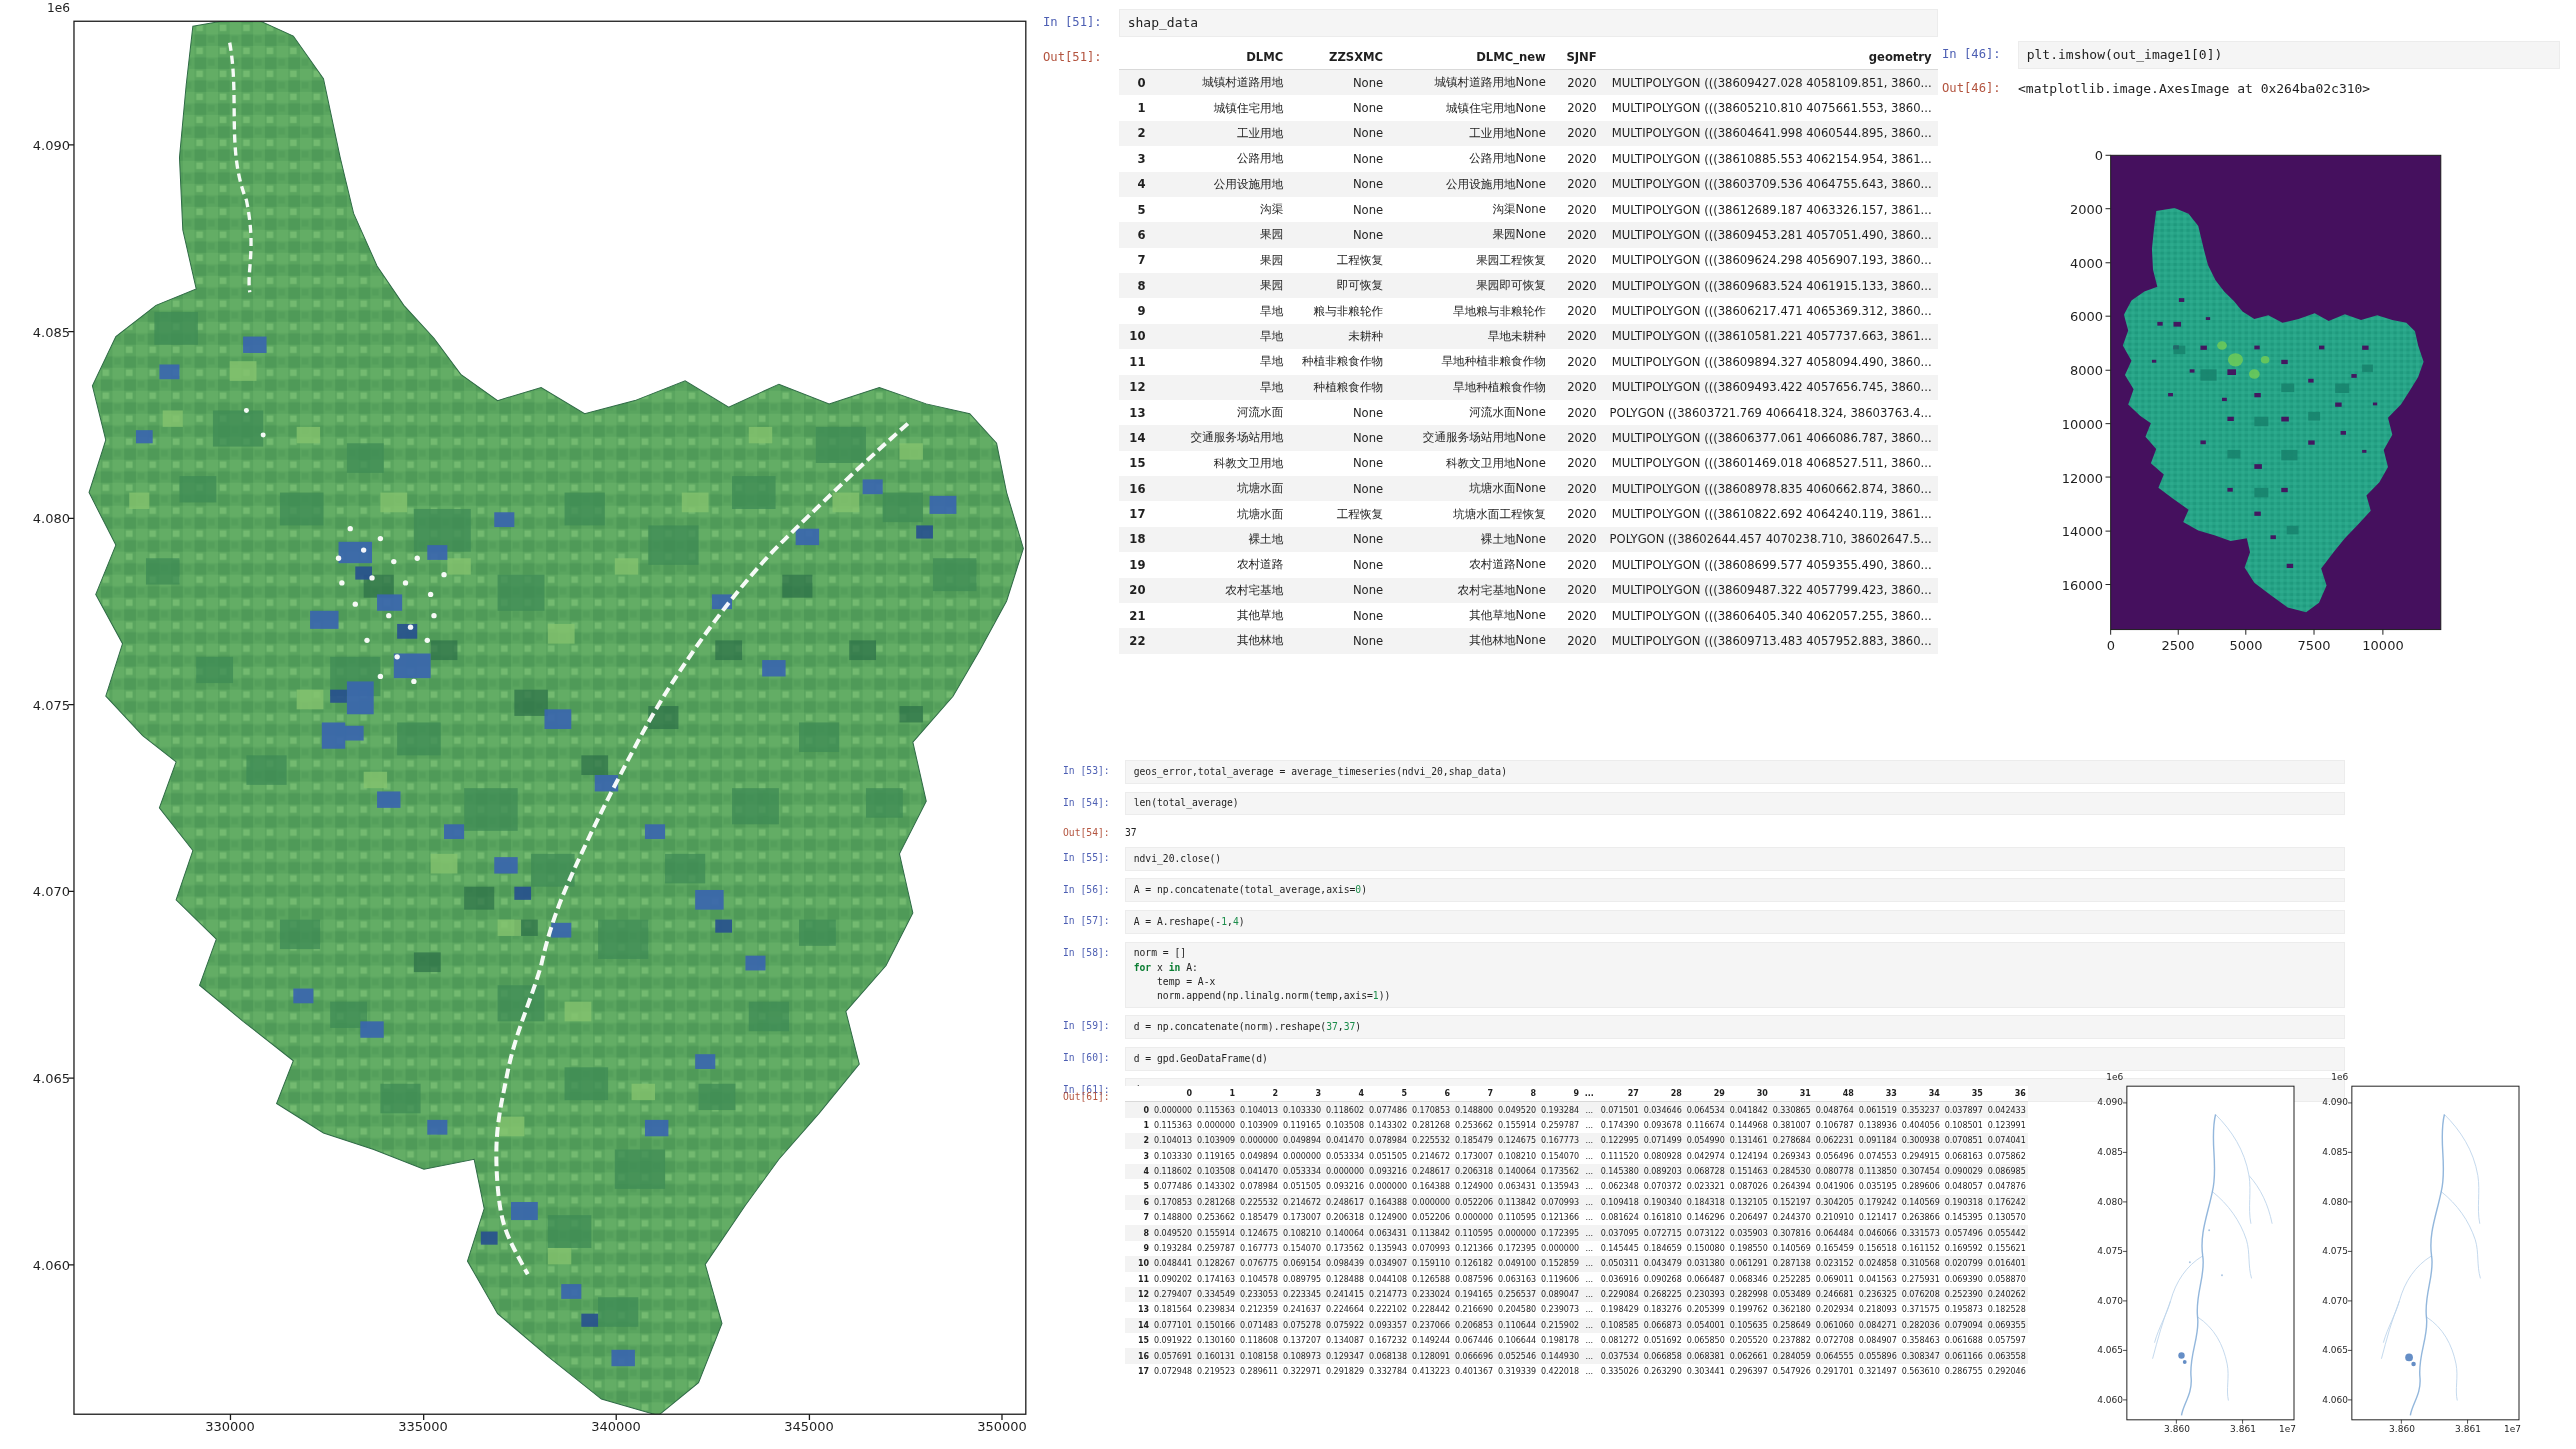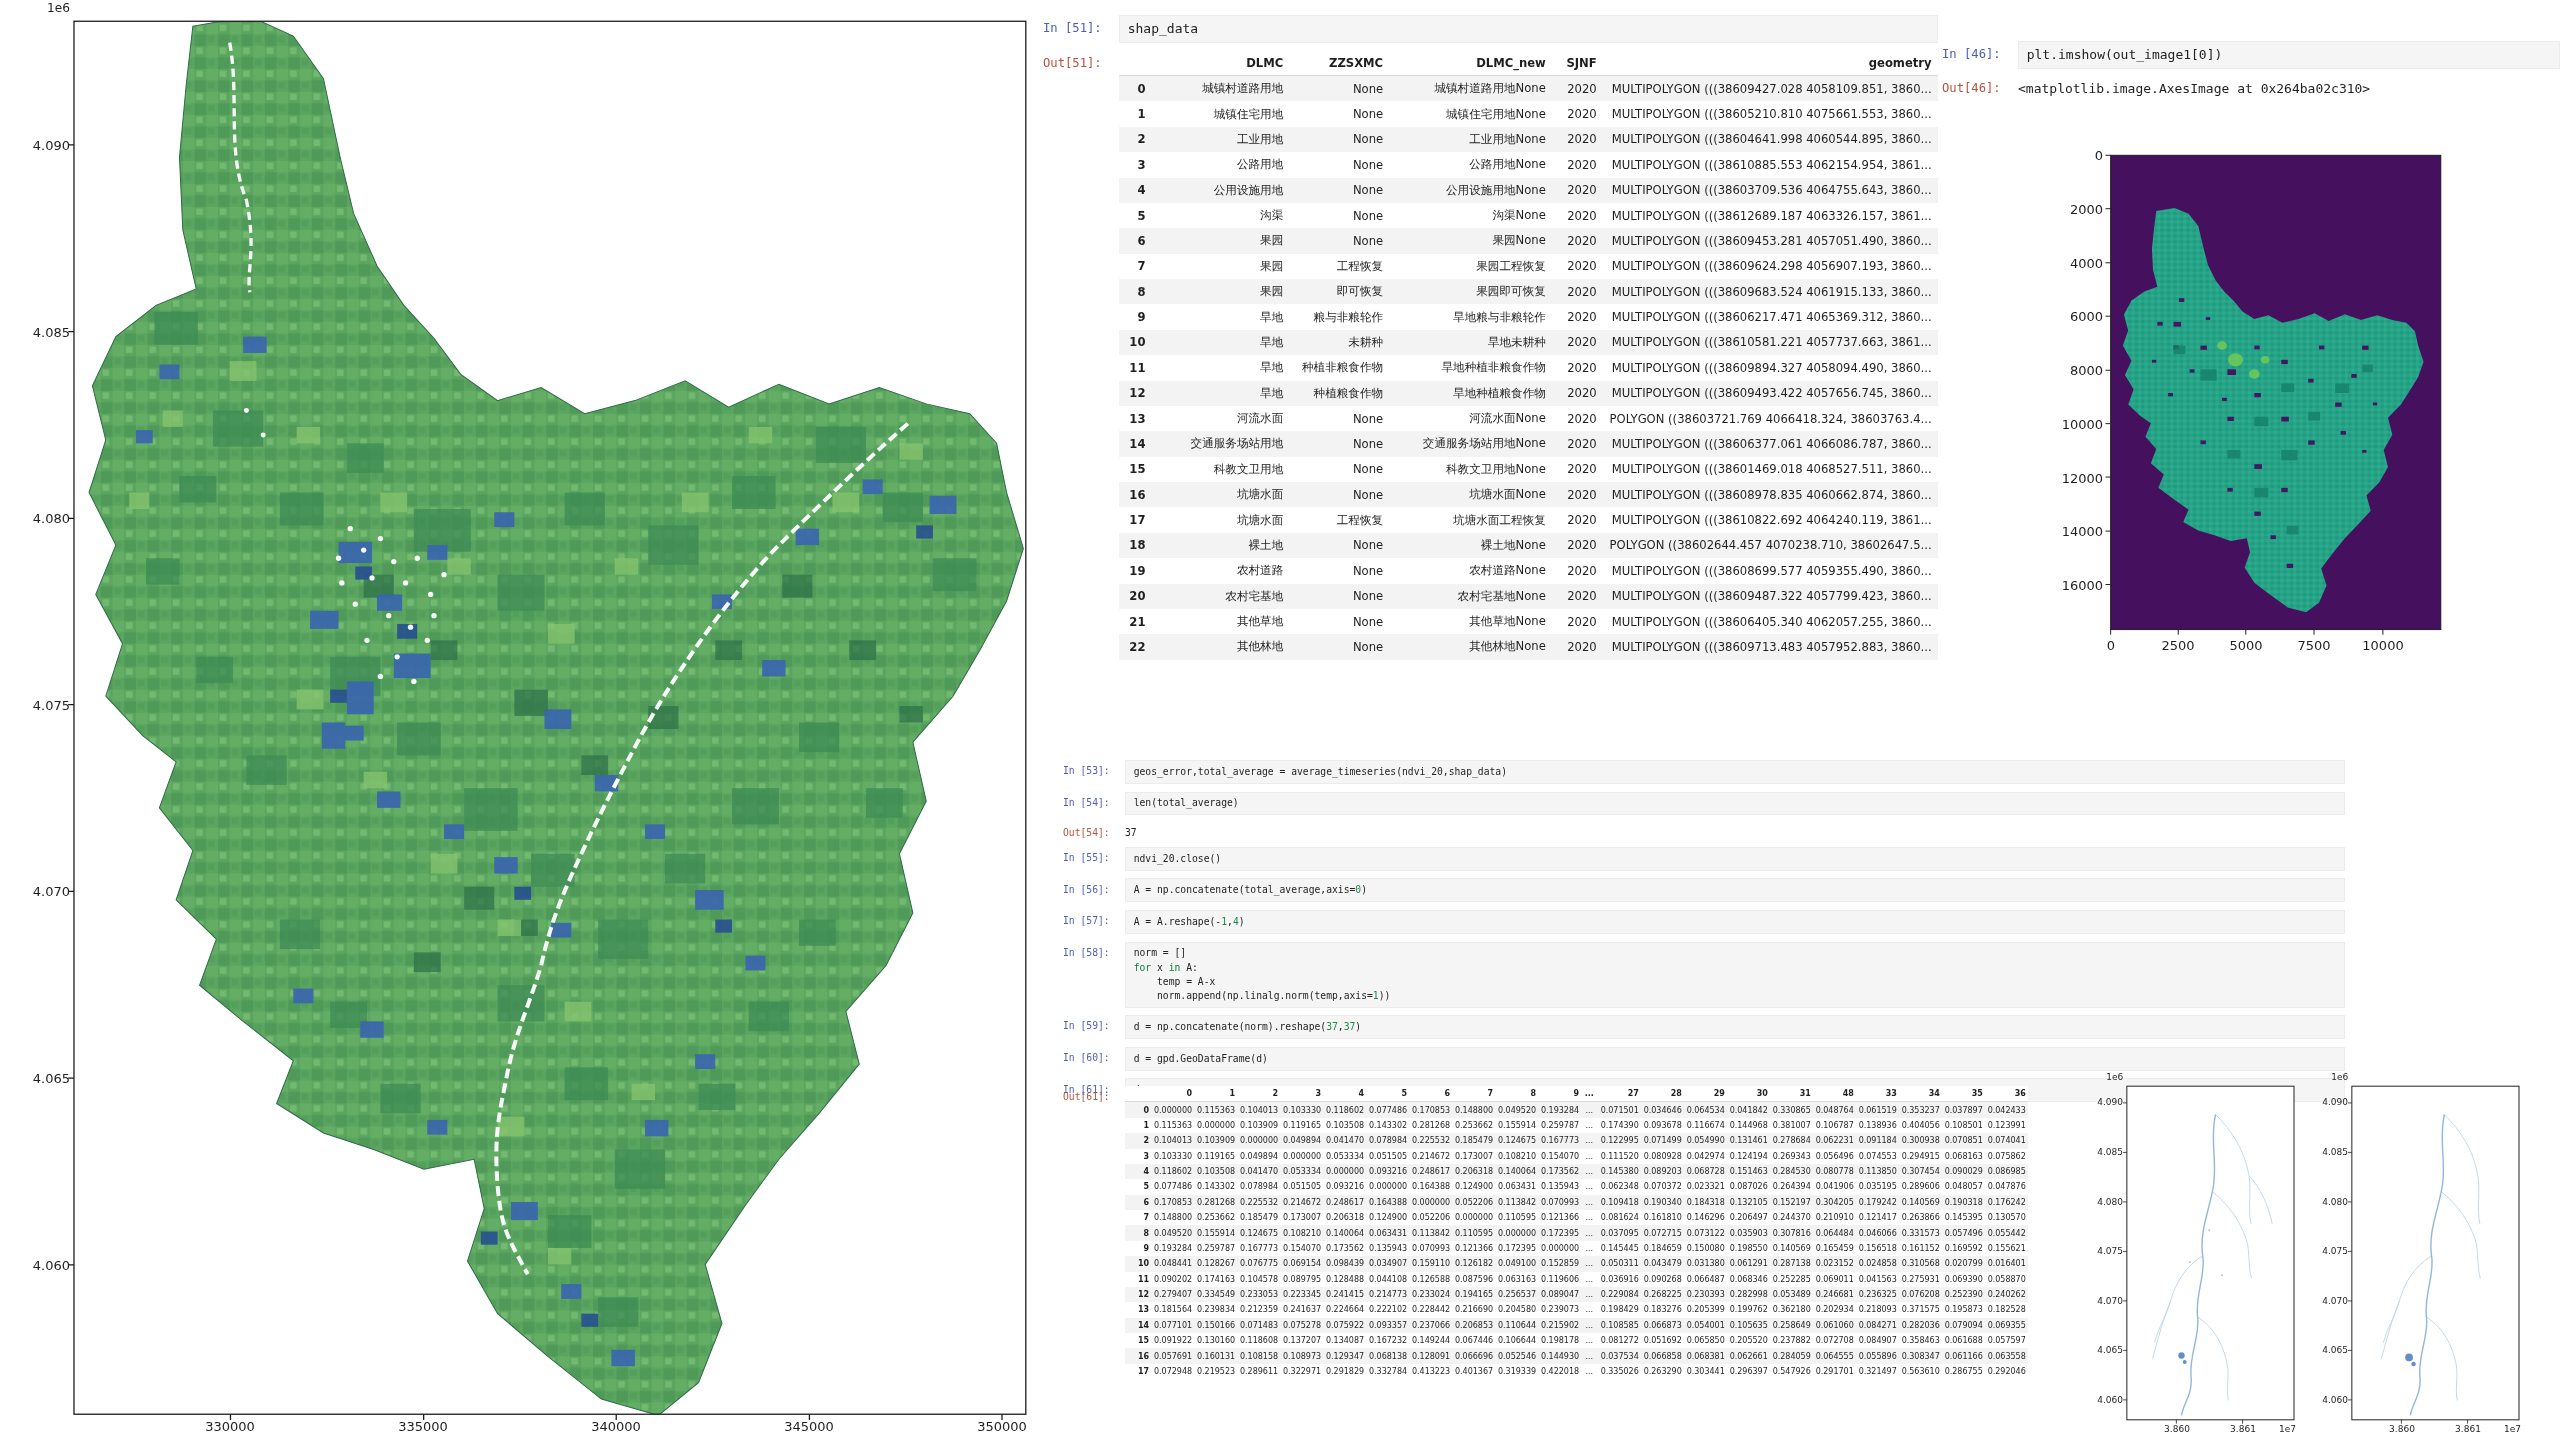--- a/index.html
+++ b/index.html
@@ -13,21 +13,21 @@
   .prompt{flex:none;font-family:"DejaVu Sans Mono",monospace;white-space:nowrap}
   .prompt-in{color:var(--prompt-in,#4d5fb3)}
   .prompt-out{color:var(--prompt-out,#b3543f)}
   .p20{width:76px;font-size:12.2px;padding-top:5.8px}
   .p15{width:62px;font-size:9.7px;padding-top:5.2px}
   .codebox{flex:1;background:var(--code-cell-bg,#f5f5f5);border:0.6px solid #ececec;
     padding:3.9px 7.7px;overflow:hidden}
   .codebox pre{font-family:"DejaVu Sans Mono",monospace;white-space:pre;color:#222}
   .cb20 pre{font-size:13px;line-height:1.4}
   .cb15 pre{font-size:9.7px;line-height:1.45}
-  .kw{color:#0a7d32;font-weight:normal}
+  .kw{color:#0a7d32;font-weight:bold}
   .num{color:#1a8c4a}
   .outrow{margin:-1.3px 0 9px 0}
   .outtext{font-family:"DejaVu Sans Mono",monospace;font-size:9.7px;padding-top:5.2px;color:#1f1f1f}
   .outtext.ot20{font-size:13px}
 
   
   table.df{border-collapse:collapse;table-layout:fixed;background:#fff}
   .df th,.df td{white-space:nowrap;overflow:hidden;text-align:right;vertical-align:middle}
   .df thead th{font-weight:bold;border-bottom:0.6px solid #d9d9d9}
   .df tbody th{font-weight:bold}
@@ -42,21 +42,21 @@
   .tick{position:absolute;color:#1f1f1f;white-space:nowrap;font-family:"DejaVu Sans",sans-serif}
   .tick-x{transform:translateX(-50%)}
   .tick-y{transform:translate(-100%,-50%)}
   .t20{font-size:13px}
   .t15{font-size:9px}
   .offset{position:absolute;font-size:12.2px;color:#1f1f1f;font-family:"DejaVu Sans",sans-serif}
   .offset.small{font-size:9px}
 
   
   #map-fig{left:16px;top:0;width:1024px;height:1449px}
-  #shap-cell{left:1043px;top:15px;width:895px}
+  #shap-cell{left:1043px;top:9px;width:895px}
   #imshow-cell{left:1942px;top:41px;width:618px}
   #imshow-fig{left:1942px;top:145px;width:634px;height:547px}
   #analysis-cells{left:1063px;top:760px;width:1282px}
   #matrix-cell{left:1063px;top:1086px;width:972px;display:flex;align-items:flex-start}
   #matrix-clip{overflow:hidden;height:361px}
   #geo-fig-0{left:2087px;top:1069px;width:225px;height:377px}
   #geo-fig-1{left:2312px;top:1069px;width:225px;height:377px}
 </style>
 </head>
 <body>

